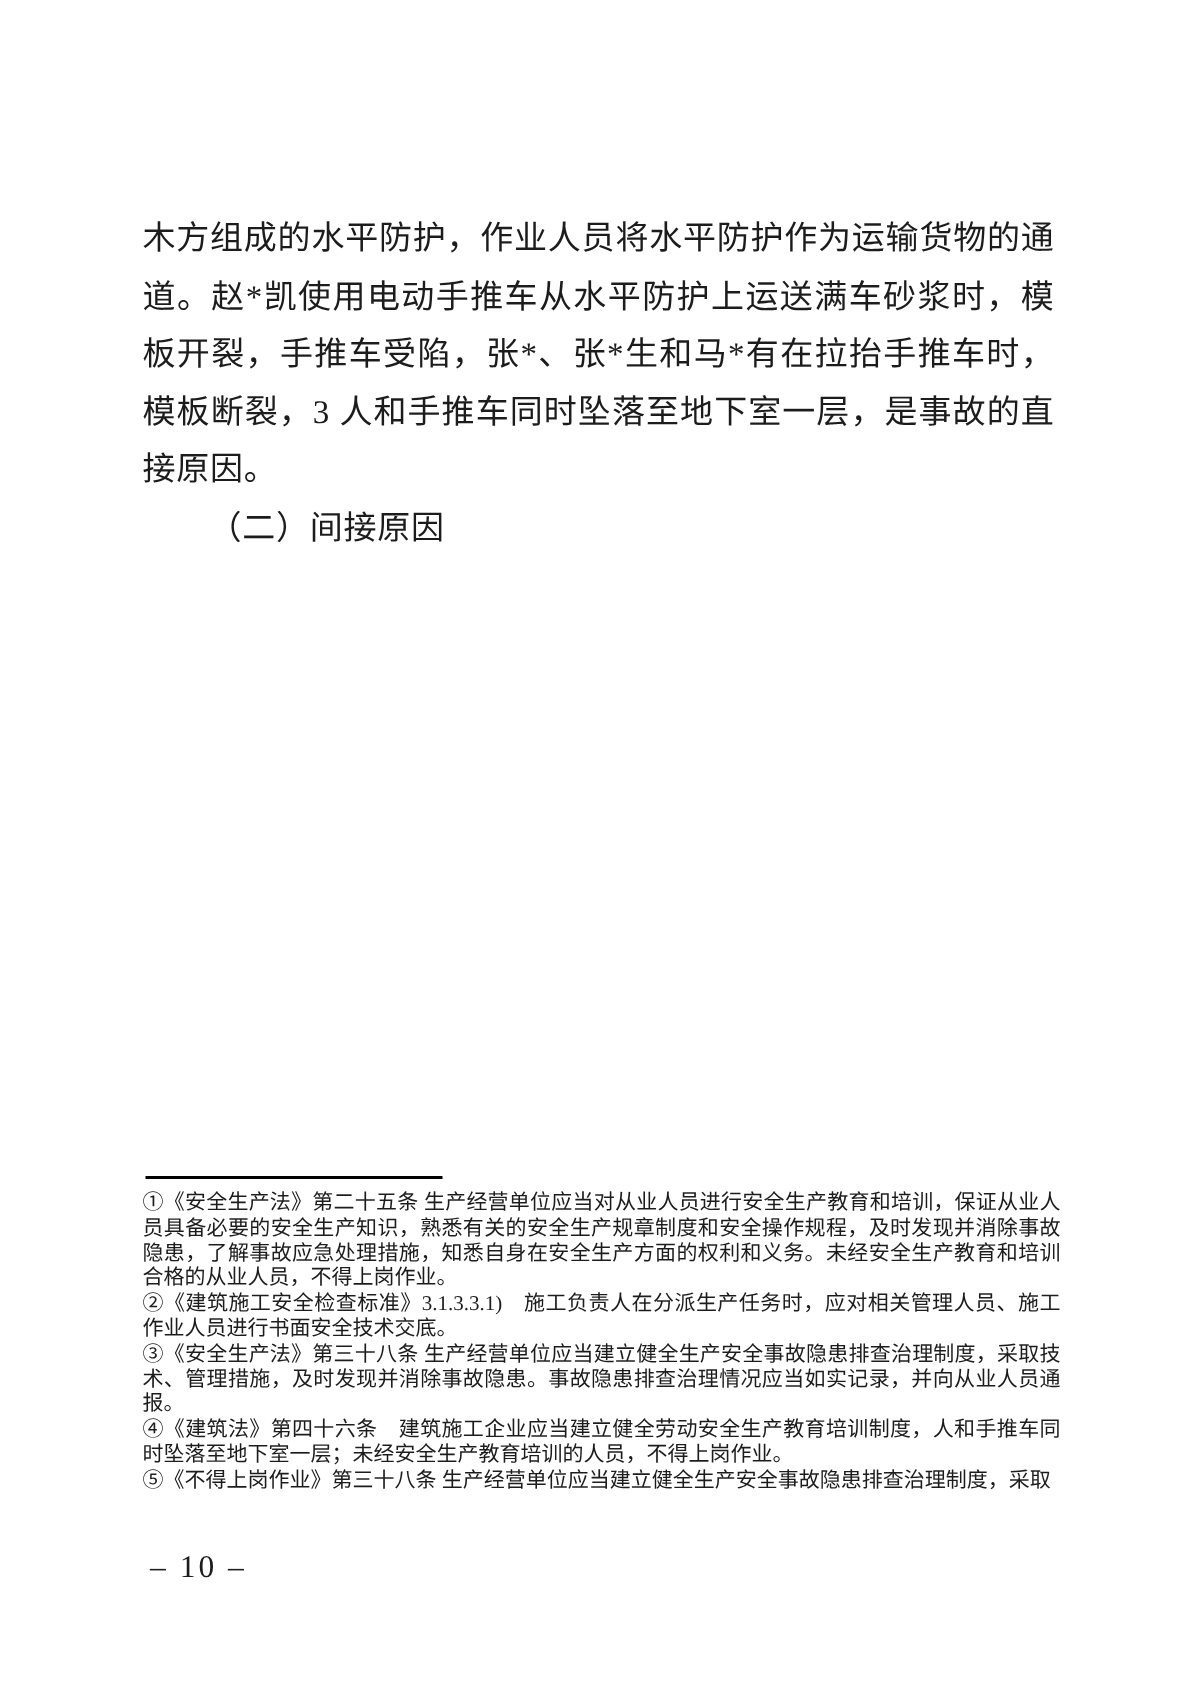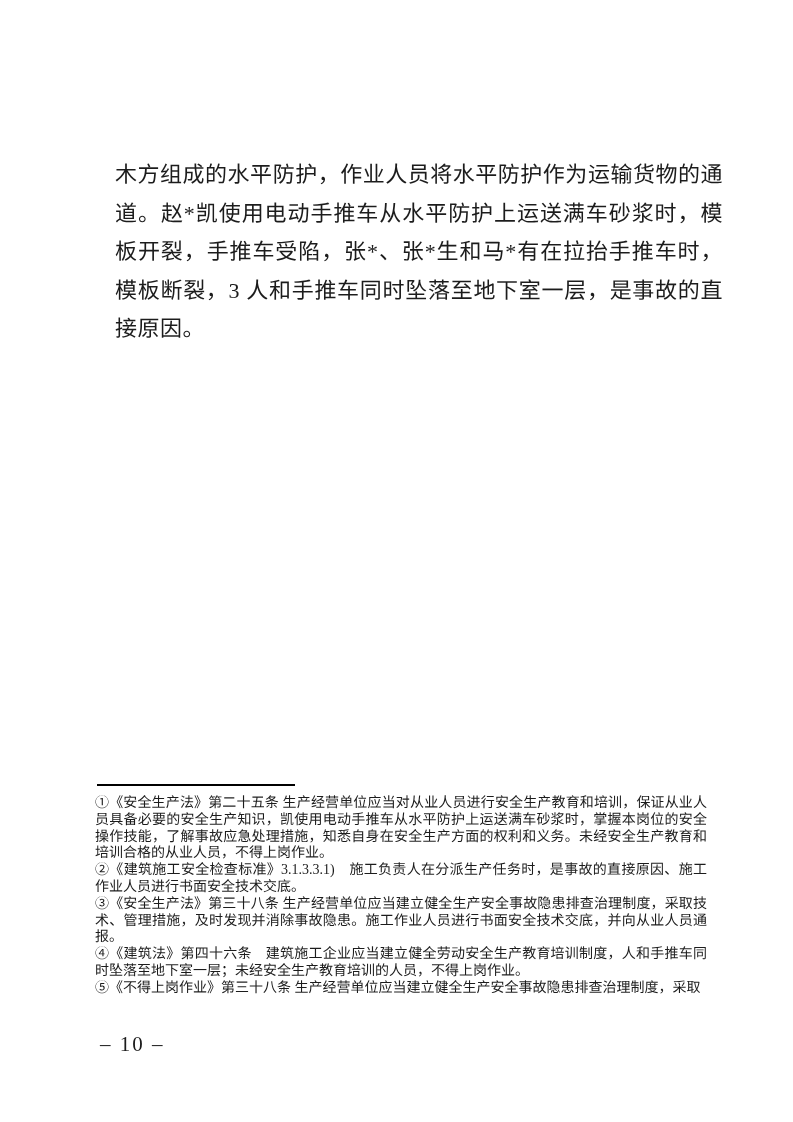--- a/index.html
+++ b/index.html
@@ -12,27 +12,26 @@
     width: 793px;
     height: 1122px;
     background: #ffffff;
     overflow: hidden;
     font-family: "Liberation Serif", "DejaVu Serif", serif;
     color: #1c1c1c;
   }
   .body-text {
     position: absolute;
     left: 95px;
-    top: 156px;
+    top: 140px;
     width: 608px;
     font-size: 22px;
     line-height: 38.5px;
     text-align: justify;
     letter-spacing: 0.5px;
-    margin-left: 20px;
   }
   .body-text p {
     margin: 0;
     padding: 0;
   }
   .body-text p.indent {
     text-indent: 2em;
   }
   .body-text sup {
     font-size: 13px;
@@ -70,28 +69,29 @@
   }
 </style>
 </head>
 <body>
 
 <div class="page">
 
   <div class="body-text">
 
   <p class="">木方组成的水平防护，作业人员将水平防护作为运输货物的通道。赵*凯使用电动手推车从水平防护上运送满车砂浆时，模板开裂，手推车受陷，张*、张*生和马*有在拉抬手推车时，模板断裂，3 人和手推车同时坠落至地下室一层，是事故的直接原因。</p>
+      <p class="indent">（二）间接原因</p>
     </div>
 
   <div class="footnote-separator"></div>
 
   <div class="footnotes">
 
-  <p>①《安全生产法》第二十五条 生产经营单位应当对从业人员进行安全生产教育和培训，保证从业人员具备必要的安全生产知识，凯使用电动手推车从水平防护上运送满车砂浆时，掌握本岗位的安全操作技能，了解事故应急处理措施，知悉自身在安全生产方面的权利和义务。未经安全生产教育和培训合格的从业人员，不得上岗作业。</p>
-      <p>②《建筑施工安全检查标准》3.1.3.3.1)　施工负责人在分派生产任务时，是事故的直接原因、施工作业人员进行书面安全技术交底。</p>
-      <p>③《安全生产法》第三十八条 生产经营单位应当建立健全生产安全事故隐患排查治理制度，采取技术、管理措施，及时发现并消除事故隐患。施工作业人员进行书面安全技术交底，并向从业人员通报。</p>
+  <p>①《安全生产法》第二十五条 生产经营单位应当对从业人员进行安全生产教育和培训，保证从业人员具备必要的安全生产知识，熟悉有关的安全生产规章制度和安全操作规程，及时发现并消除事故隐患，了解事故应急处理措施，知悉自身在安全生产方面的权利和义务。未经安全生产教育和培训合格的从业人员，不得上岗作业。</p>
+      <p>②《建筑施工安全检查标准》3.1.3.3.1)　施工负责人在分派生产任务时，应对相关管理人员、施工作业人员进行书面安全技术交底。</p>
+      <p>③《安全生产法》第三十八条 生产经营单位应当建立健全生产安全事故隐患排查治理制度，采取技术、管理措施，及时发现并消除事故隐患。事故隐患排查治理情况应当如实记录，并向从业人员通报。</p>
       <p>④《建筑法》第四十六条　建筑施工企业应当建立健全劳动安全生产教育培训制度，人和手推车同时坠落至地下室一层；未经安全生产教育培训的人员，不得上岗作业。</p>
       <p>⑤《不得上岗作业》第三十八条 生产经营单位应当建立健全生产安全事故隐患排查治理制度，采取</p>
     </div>
 
   <div class="page-number">– 10 –</div>
 
 </div>
 
 </body></html>

